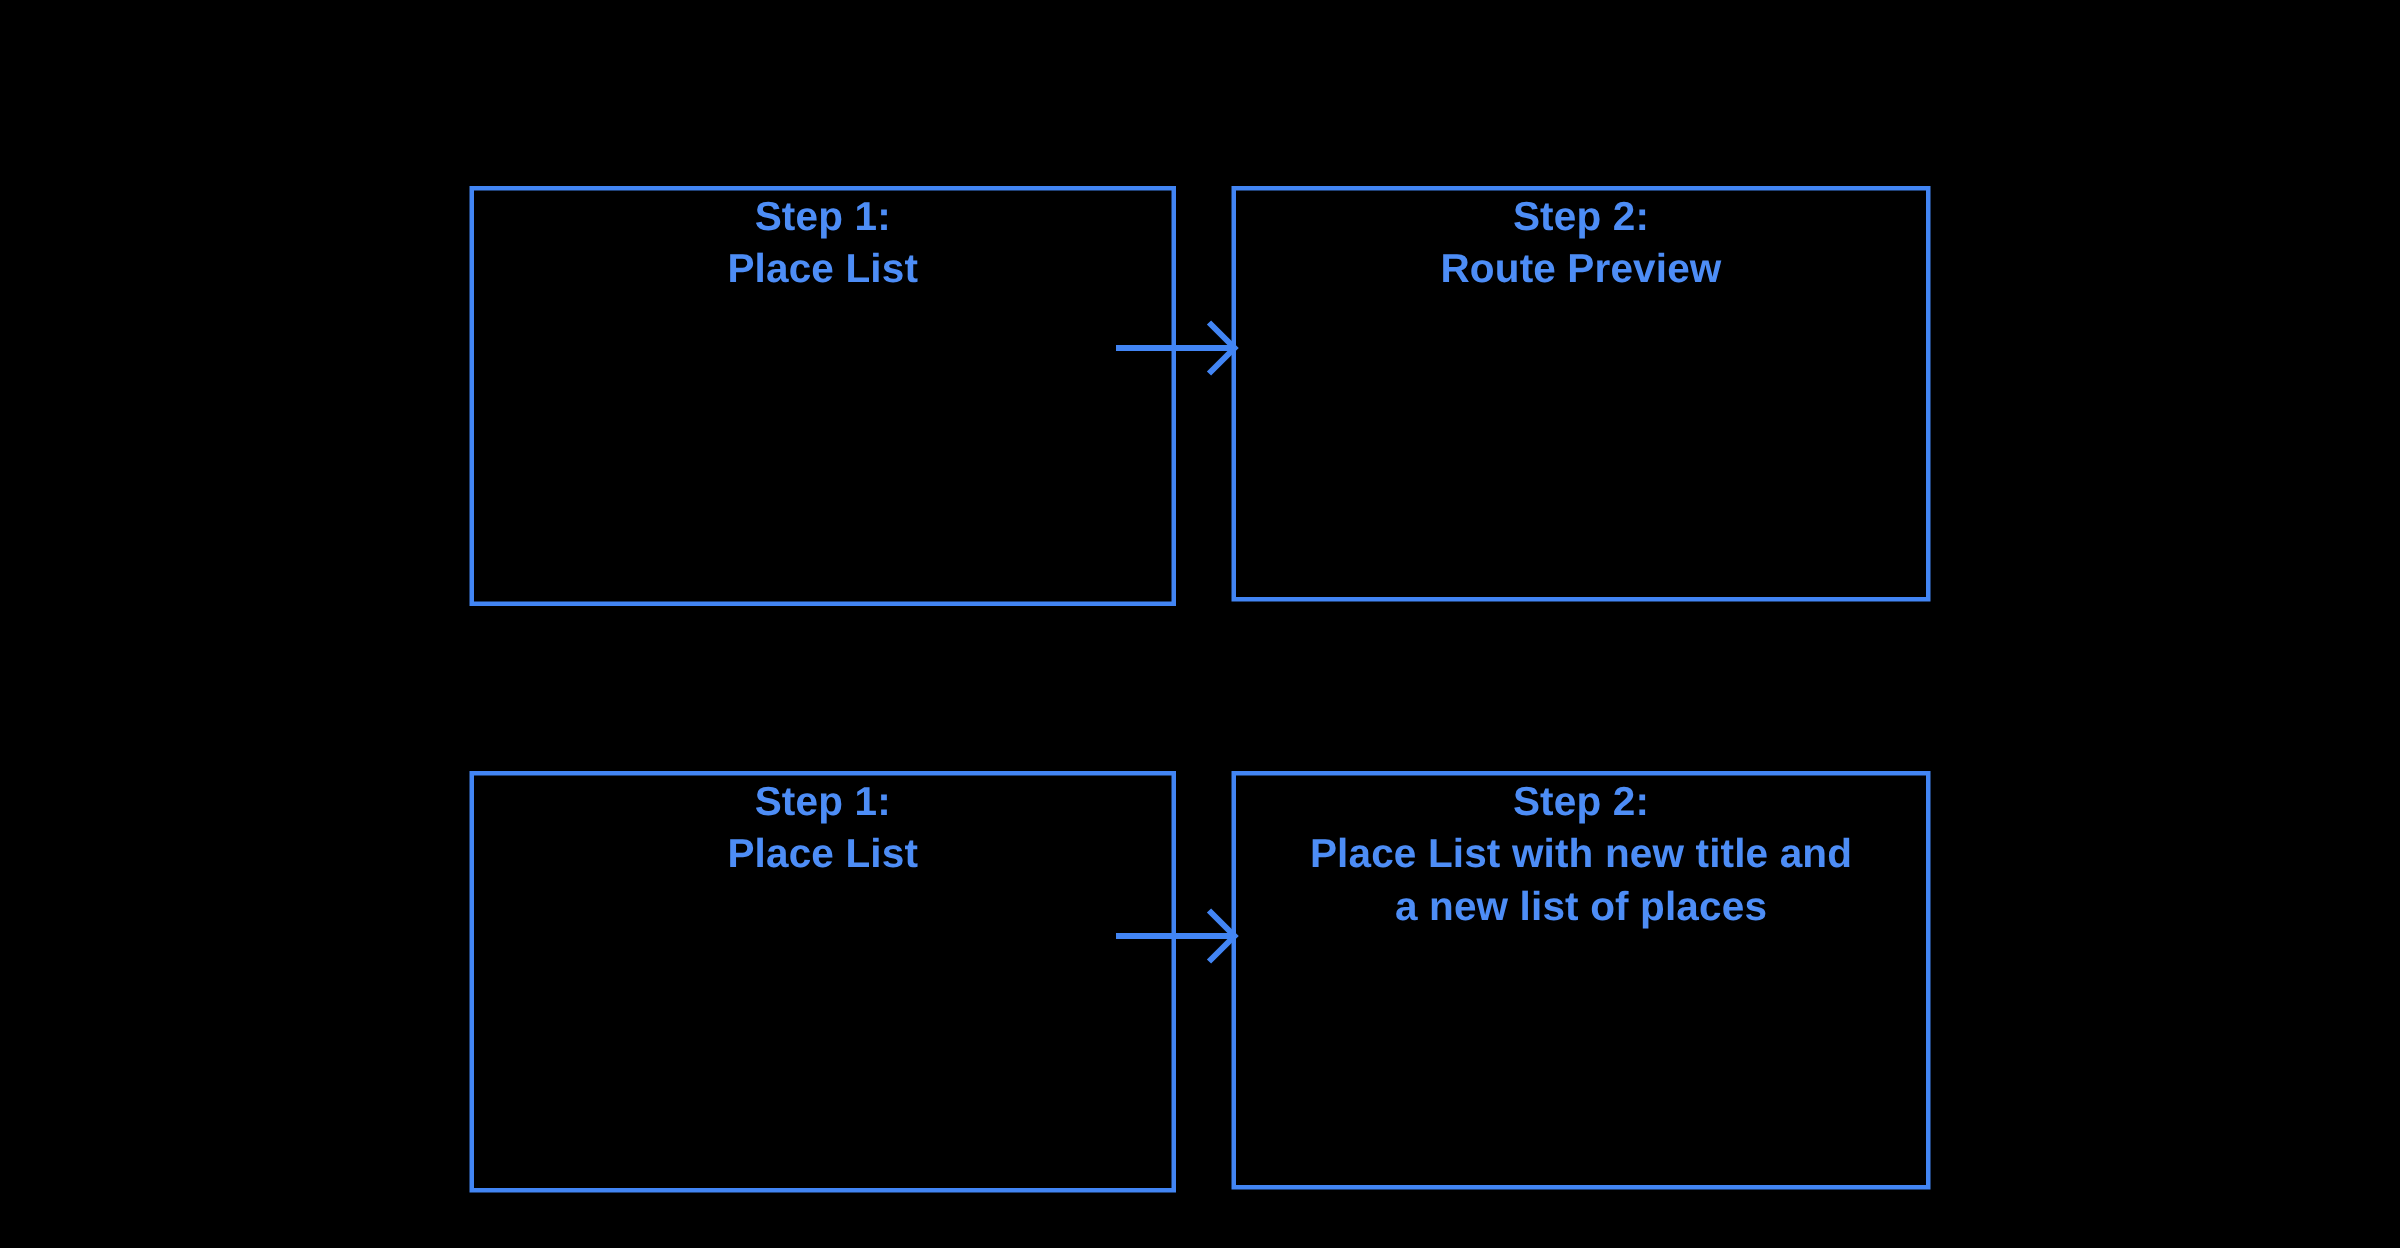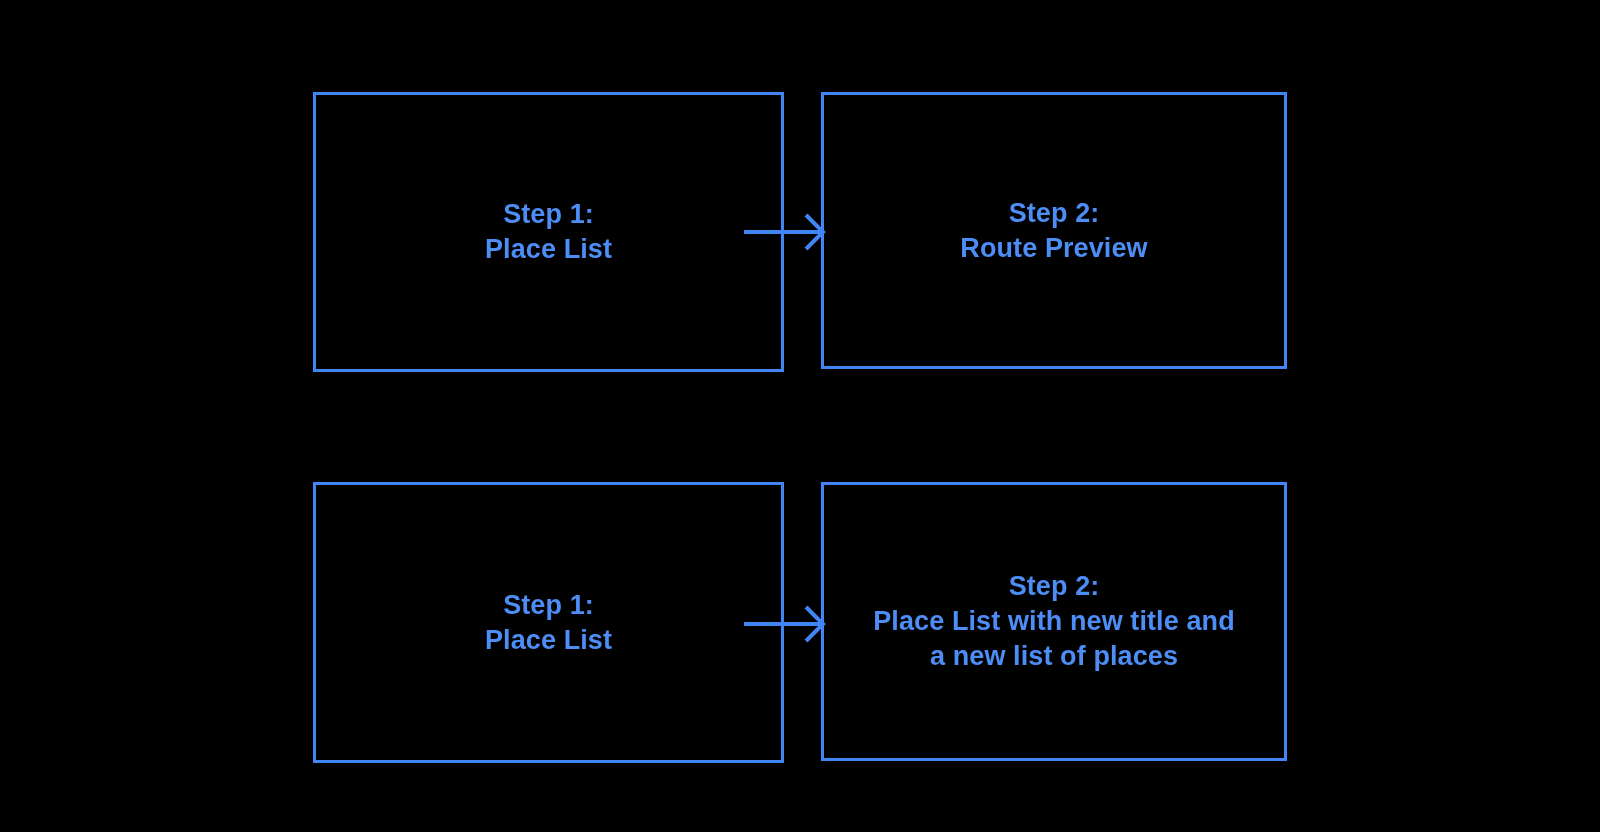--- a/index.html
+++ b/index.html
@@ -17,22 +17,23 @@
     font-family: "Liberation Sans", "DejaVu Sans", sans-serif;
   }
 
   
   .flow-box {
     position: absolute;
     box-sizing: border-box;
     border: 3px solid #4285f4;
     background: transparent;
     display: flex;
-    align-items: center;
+    align-items: flex-start;
     justify-content: center;
+    margin-top: 32px;
   }
   .box-label {
     color: #4d8df6;
     font-size: 27px;
     font-weight: 700;
     line-height: 35px;
     text-align: center;
     letter-spacing: 0.1px;
     white-space: pre-line;
     -webkit-font-smoothing: antialiased;

